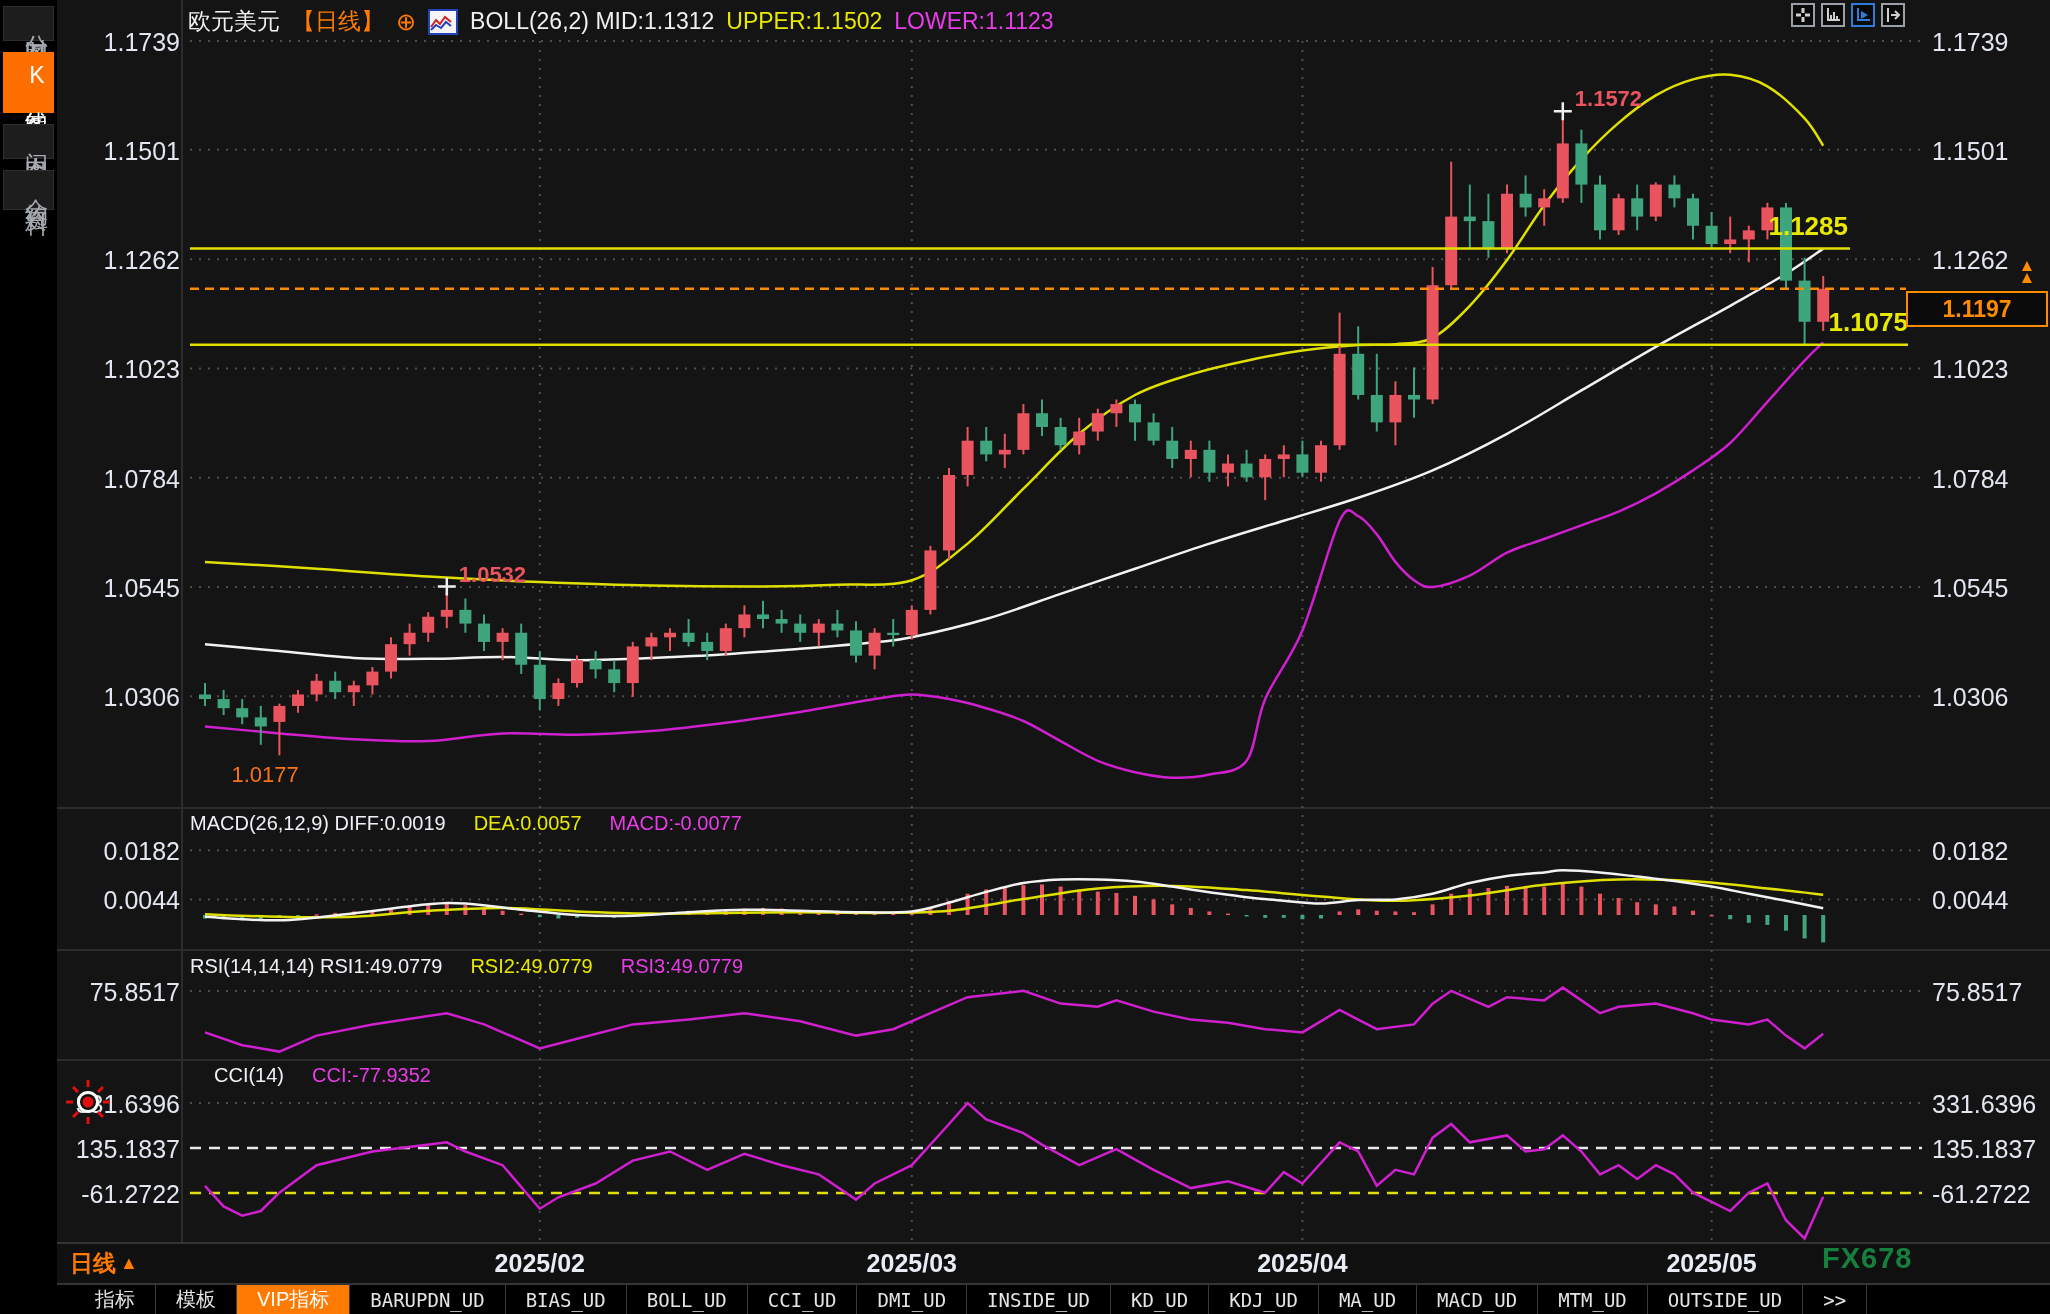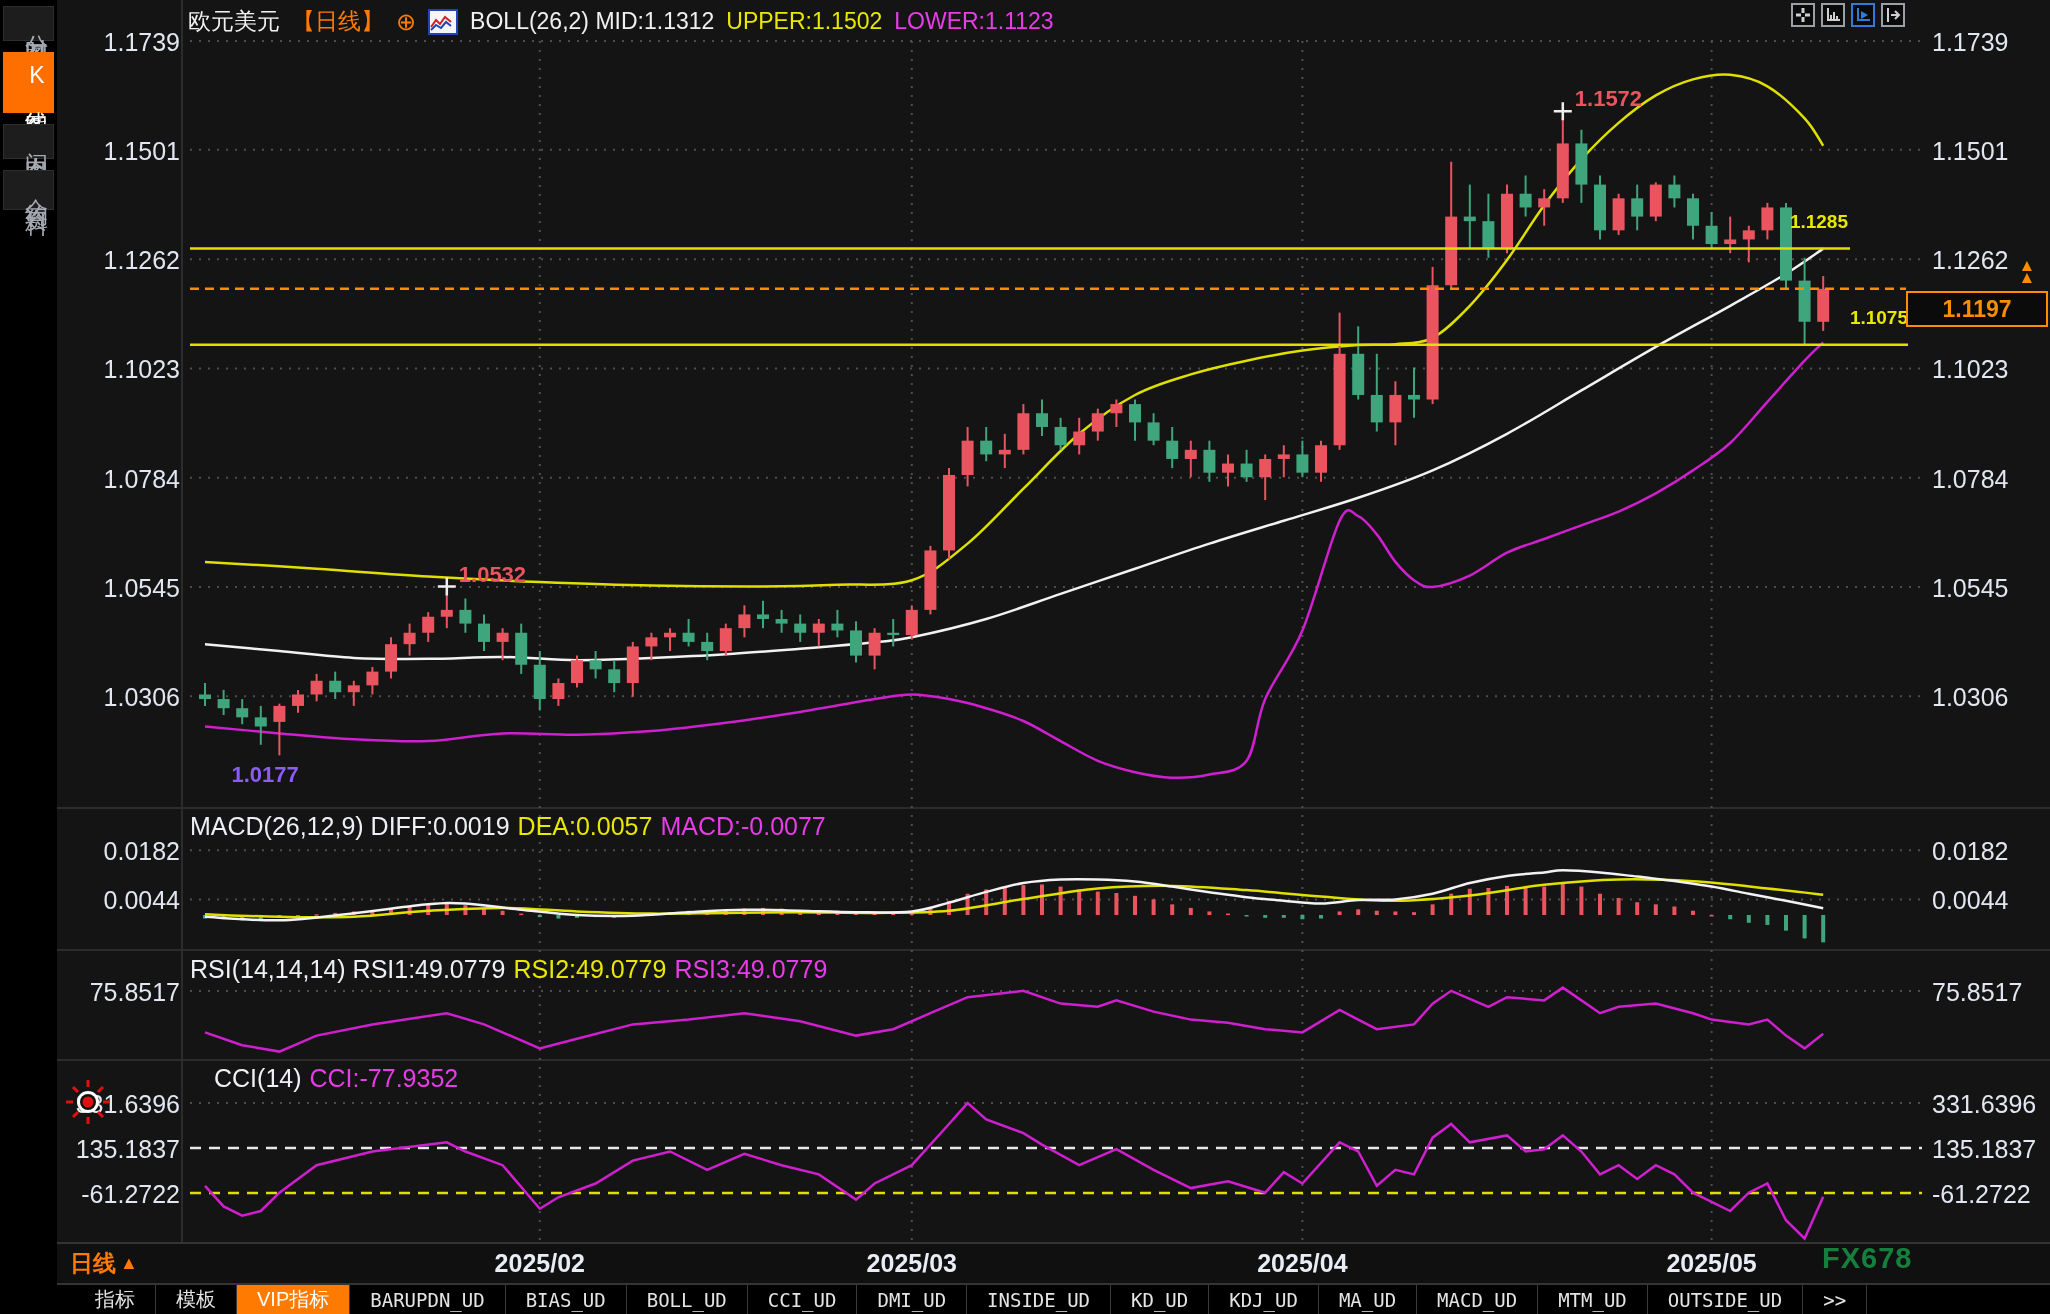--- a/index.html
+++ b/index.html
@@ -4,36 +4,36 @@
 <style>
   html,body{margin:0;padding:0;background:#000;}
   body{width:2050px;height:1314px;overflow:hidden;font-family:"Liberation Sans",sans-serif;}
   #app{position:relative;width:2050px;height:1314px;background:#000;}
   #svg{position:absolute;left:0;top:0;z-index:1;}
   #labels{position:absolute;left:0;top:0;width:2050px;height:1314px;z-index:2;pointer-events:none;}
   .lbl{position:absolute;font-size:25px;color:#e2e6f0;white-space:nowrap;}
   .lbl.l{left:42px;width:138px;text-align:right;}
   .lbl.r{left:1932px;width:116px;text-align:left;}
   .lbl.month{width:140px;text-align:center;font-weight:bold;color:#e8ecf5;}
-  .lbl.level{font-weight:bold;color:#e8e800;font-size:19px;}
+  .lbl.level{font-weight:bold;color:#e8e800;font-size:26px;}
   .lbl.ann-high{font-weight:bold;color:#e9545f;font-size:22px;}
-  .lbl.ann-low{font-weight:bold;color:#8b5cf6;font-size:22px;}
+  .lbl.ann-low{font-weight:normal;color:#f97316;font-size:22px;}
 
   
   #header{position:absolute;left:188px;top:6px;z-index:3;display:flex;align-items:center;gap:12px;font-size:23px;}
   .h-sym{color:#f0f0f0;}
   .h-tag{color:#ff7a00;}
   .h-circle{color:#ff7a00;font-size:24px;line-height:22px;}
   .h-boll{color:#f0f0f0;}
   .h-upper{color:#e8e800;}
   .h-lower{color:#e93ce9;}
   .h-charticon{width:26px;height:22px;background:#f5f5f5;border:2px solid #2244bb;display:inline-block;}
 
   
-  .ind-row{position:absolute;z-index:3;display:flex;gap:8px;font-size:25px;}
+  .ind-row{position:absolute;z-index:3;display:flex;gap:28px;font-size:20px;}
   .ind-w{color:#eef0f6;}
   .ind-y{color:#e8e800;}
   .ind-m{color:#e93ce9;}
 
   
   #sidebar{position:absolute;left:0;top:0;width:57px;height:1314px;background:#000;z-index:5;display:flex;flex-direction:column;align-items:center;padding-top:6px;box-sizing:border-box;gap:11px;}
   .side-tab{writing-mode:vertical-rl;text-orientation:upright;background:#1d1d1d;border:1px solid #2e2e2e;color:#a6aab2;font-size:23px;letter-spacing:5px;padding:9px 0;width:49px;text-align:center;cursor:pointer;}
   .side-tab.active{background:#ff6f00;color:#fff;border-color:#ff6f00;}
 
   

